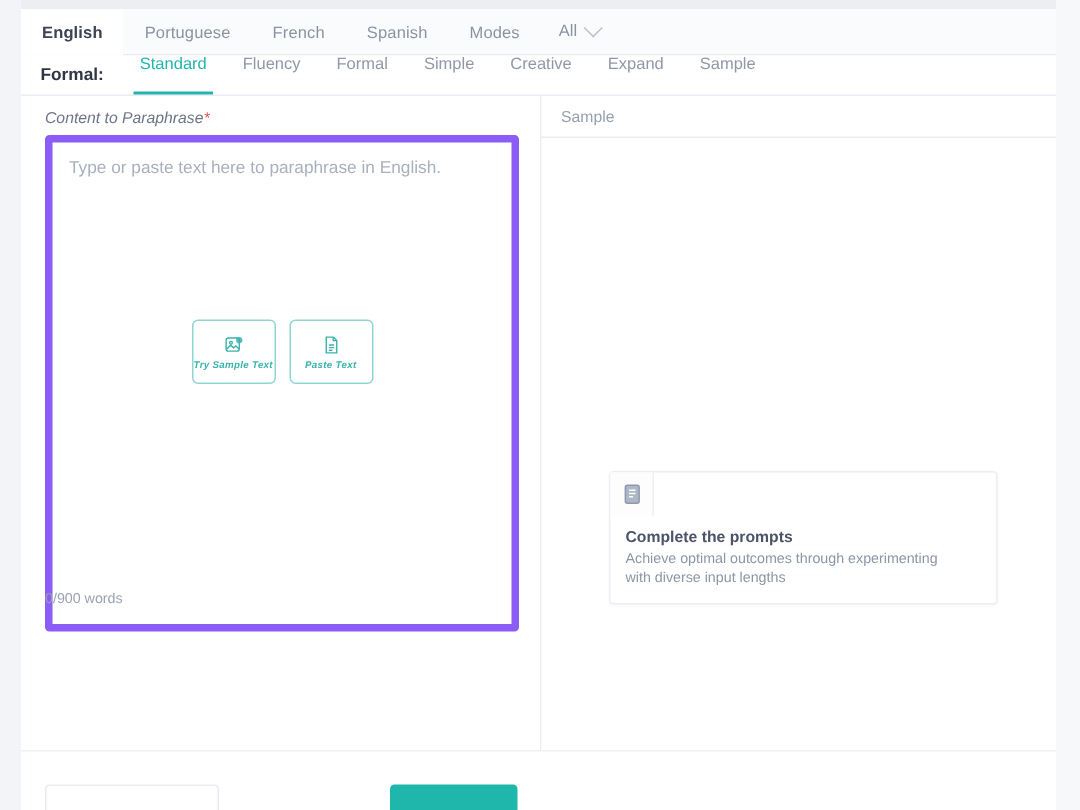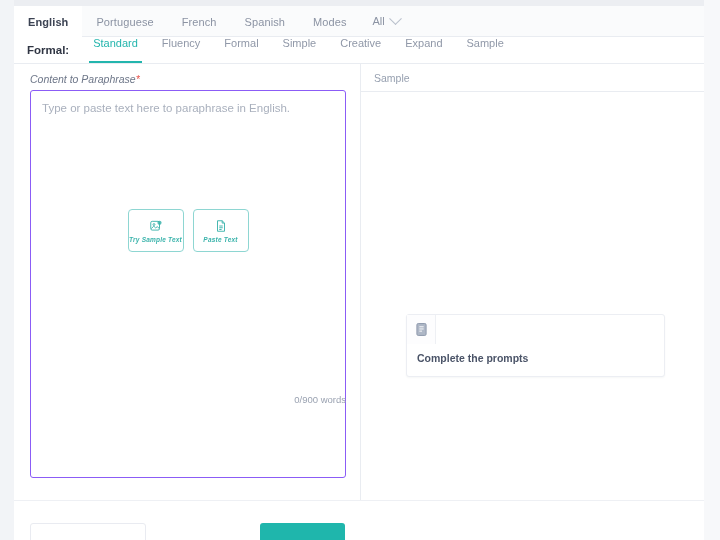--- a/index.html
+++ b/index.html
@@ -134,22 +134,22 @@
     left: 16px; top: 9px;
     font-size: 10.5px;
     color: #6d7688;
     font-style: italic;
   }
   .req { color: #e8554e; }
 
   .editor {
     position: absolute;
     left: 16px; top: 26px;
-    width: 316px; height: 388px;
-    border: 1px solid #8b5cf6;
+    width: 316px; height: 331px;
+    border: 5px solid #8b5cf6;
     border-radius: 3px;
     background: #fff;
   }
   .editor-placeholder {
     position: absolute;
     left: 11px; top: 11px;
     font-size: 11.5px;
     color: #a9b0bd;
   }
   .empty-actions {
@@ -177,21 +177,21 @@
     font-weight: bold;
     color: #3ab3ab;
     letter-spacing: .2px;
   }
   .chip-icon { width: 14px; height: 14px; display:block; }
 
   .word-count {
     position: absolute;
     left: 16px; top: 330px;
     width: 316px;
-    text-align: right;
+    text-align: left;
     font-size: 9.5px;
     color: #9aa2b1;
   }
 
   
   .clear-bar {
     position: relative;
     height: 28px;
     border-bottom: 1px solid #e9ecf1;
     display: flex;
@@ -377,20 +377,21 @@
 
         <div class="tip-card">
           <div class="tip-iconwrap">
             <svg width="13" height="15" viewBox="0 0 24 26" fill="none" stroke="#8e99ad" stroke-width="1.8">
               <rect x="3.5" y="2" width="17" height="22" rx="2.5" fill="#aeb7c6" stroke="#8e99ad"></rect>
               <path d="M8 8h8M8 12h8M8 16h5" stroke="#ffffff" stroke-width="1.7"></path>
             </svg>
           </div>
           <div class="tip-body">
             <div class="tip-title">Complete the prompts</div>
+            <div class="tip-desc">Achieve optimal outcomes through experimenting with diverse input lengths</div>
           </div>
         </div>
       </div>
     </div>
 
     <div class="footer">
       <button class="footer-outline-btn"></button>
       <button class="footer-primary-btn"></button>
     </div>
 

